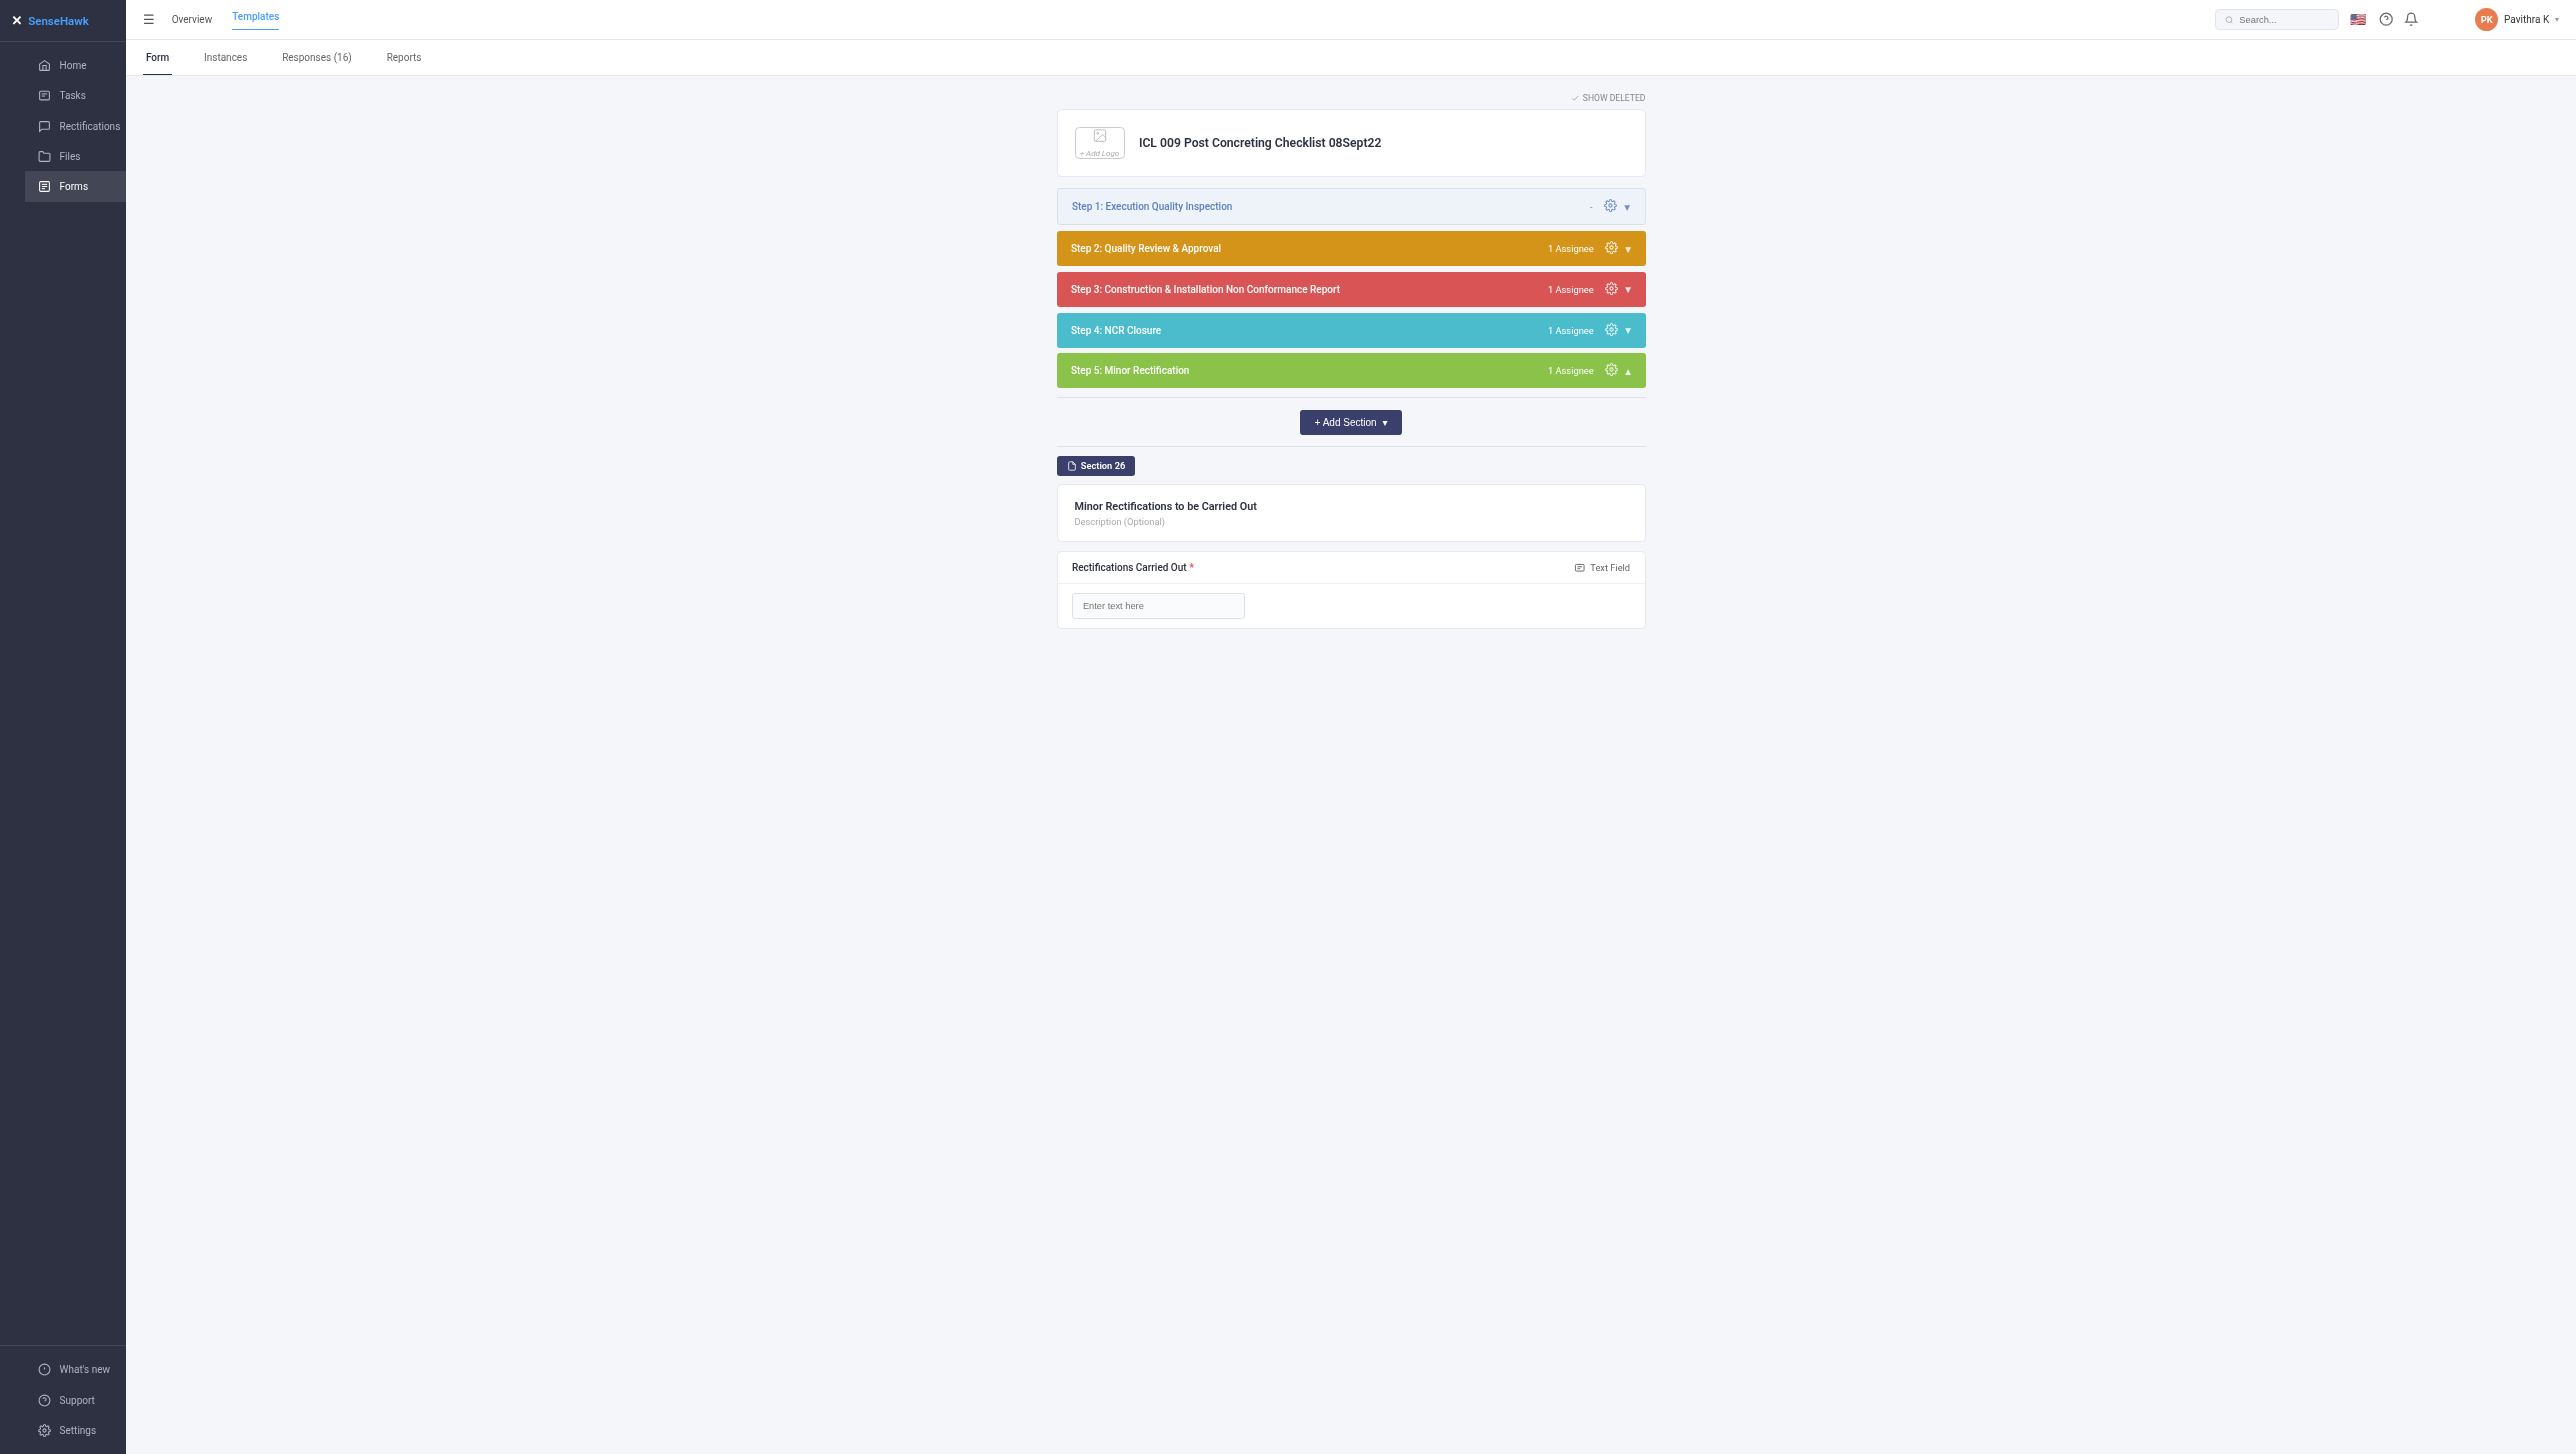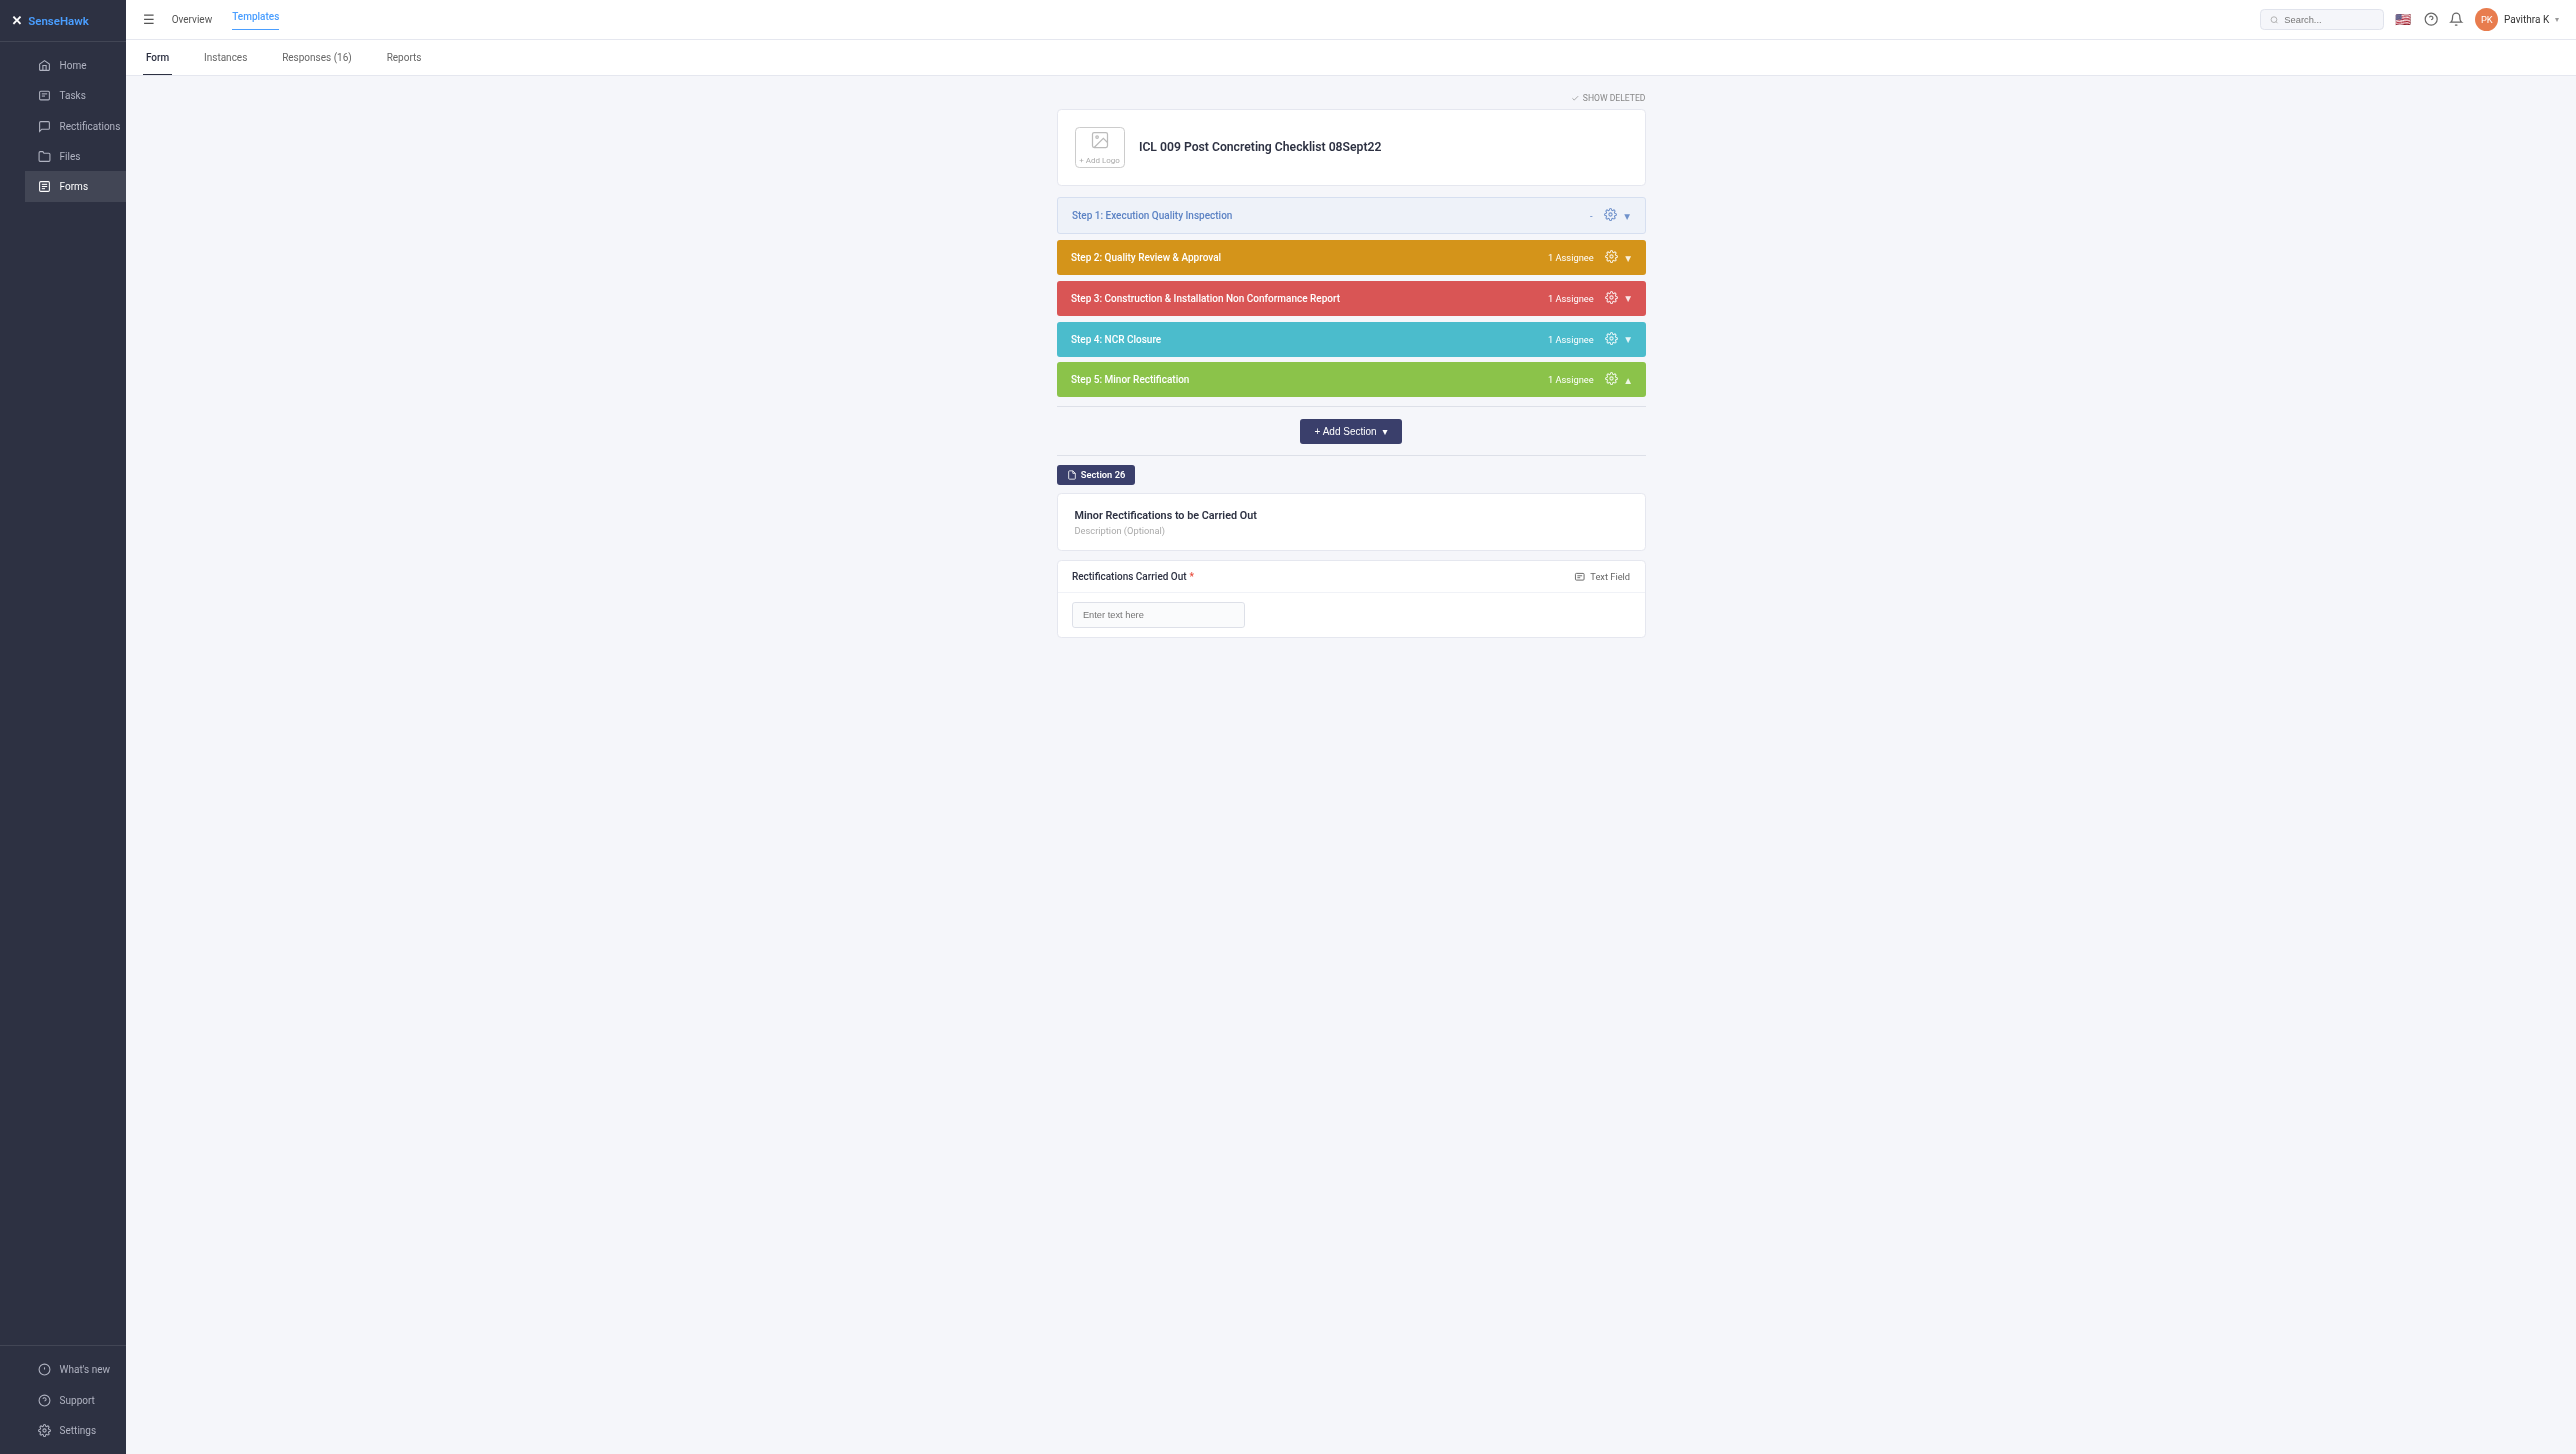--- a/index.html
+++ b/index.html
@@ -71,21 +71,21 @@
       display: flex; align-items: center; gap: 5.8px;
       background: #f5f6fa; border: 0.7px solid #e0e3ec;
       border-radius: 4.3px; padding: 4.3px 8.6px; width: 124px;
     }
     .search-box input { border: none; background: transparent; font-size: 9.3px; outline: none; width: 100%; color: #555; }
     .flag { font-size: 13px; }
     .user-badge {
       display: flex; align-items: center; gap: 5.8px;
       cursor: pointer; font-size: 10px; color: #333;
     }
-    .avatar { width: 23px; height: 23px; border-radius: 50%; background: #e87c4e; color: #fff; display: flex; align-items: center; justify-content: center; font-size: 9.3px; font-weight: 400; }
+    .avatar { width: 23px; height: 23px; border-radius: 50%; background: #e87c4e; color: #fff; display: flex; align-items: center; justify-content: center; font-size: 9.3px; font-weight: 700; margin-left: 45px; }
 
     
     .content { flex: 1; overflow-y: auto; background: #f5f6fa; }
 
     
     .tab-bar {
       background: #fff;
       display: flex;
       gap: 29px;
       padding: 0 17px;
@@ -110,24 +110,24 @@
       background: #fff;
       border: 0.7px solid #e5e7ef;
       border-radius: 4.3px;
       padding: 17px;
       display: flex;
       align-items: center;
       gap: 14.4px;
       margin-bottom: 11.5px;
     }
     .logo-placeholder {
-      width: 50px; height: 41px;
+      width: 50px; height: 32px;
       border: 1.1px solid #ccc; border-radius: 4.3px;
       display: flex; flex-direction: column; align-items: center; justify-content: center;
-      color: #aaa; font-size: 8px; cursor: pointer;
+      color: #aaa; font-size: 8px; cursor: pointer; font-style: italic;
     }
     .logo-placeholder svg { margin-bottom: 2.9px; }
     .form-title { font-size: 12.2px; font-weight: 600; color: #2d3142; }
 
     
     .step-row {
       border-radius: 2.9px;
       margin-bottom: 5.8px;
       display: flex;
       align-items: center;

